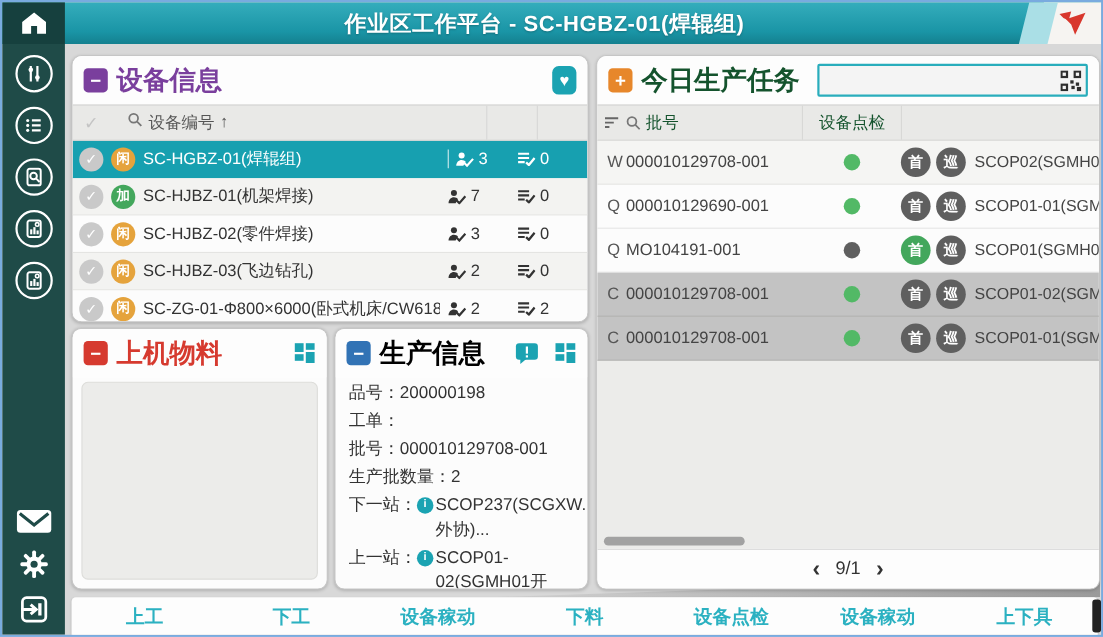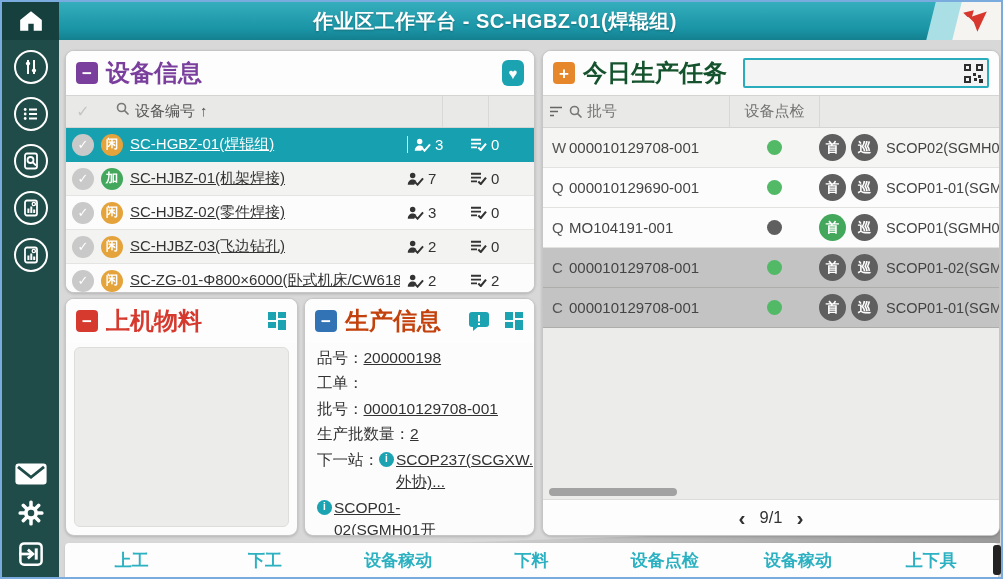--- a/index.html
+++ b/index.html
@@ -31,64 +31,64 @@
   .panel { position:absolute; background:#fcfcfc; border:1px solid #c6c6c6; border-radius:9px;
            box-shadow:0 1px 3px rgba(0,0,0,.18); overflow:hidden; display:flex; flex-direction:column; z-index:1; }
   .p-head { height:44px; flex:0 0 44px; display:flex; align-items:center; padding:0 10px; gap:8px; background:#fdfdfd; }
   .sq-icon { width:22px; height:22px; border-radius:4px; color:#fff; display:flex; align-items:center; justify-content:center;
              font-size:17px; font-weight:bold; line-height:1; flex:0 0 22px; }
   .p-title { font-size:24px; font-weight:bold; white-space:nowrap; }
   .spacer { flex:1; }
 
   .c-purple { color:#7a3f9d; } .bg-purple { background:#7a3f9d; }
   .c-red    { color:#d63a2f; } .bg-red    { background:#d63a2f; }
-  .c-blue   { color:#c2410c; } .bg-blue   { background:#3273b5; }
+  .c-blue   { color:#000000; } .bg-blue   { background:#3273b5; }
   .c-orange { color:#14532d; } .bg-orange { background:#e7872b; }
 
   
   #equipment-panel { left:6px; top:10px; width:470px; height:243px; }
   .eq-colhead { height:33px; flex:0 0 33px; background:#e9e9e7; border-top:1px solid #d4d4d2; border-bottom:1px solid #d4d4d2;
                 display:grid; grid-template-columns:34px 1fr 46px 46px; align-items:center; font-size:15px; color:#555; }
   .eq-colhead .hdr-chk { text-align:center; color:#c4c4c4; font-weight:bold; font-size:16px; }
   .eq-colhead .hdr-label { display:flex; align-items:flex-start; gap:5px; padding-left:16px; cursor:pointer; }
   .eq-colhead .hdr-empty { border-left:1px solid #d8d8d6; height:100%; }
   .eq-list { flex:1; overflow:hidden; }
   .eq-row { height:34px; display:flex; align-items:center; gap:7px; padding:0 8px 0 6px;
             border-bottom:1px solid #e4e4e2; font-size:15px; color:#333; cursor:pointer; background:#fcfcfc; }
   .eq-row:nth-child(even) { background:#f3f3f1; }
   .eq-row.selected { background:#17a0b0; color:#fff; border-color:#17a0b0; }
   .chk { width:22px; height:22px; border-radius:50%; background:#c9c9c9; color:#fff; font-size:13px; font-weight:bold;
          display:flex; align-items:center; justify-content:center; flex:0 0 22px; cursor:pointer; }
   .state { width:22px; height:22px; border-radius:50%; color:#fff; font-size:12.5px; font-weight:bold;
            display:flex; align-items:center; justify-content:center; flex:0 0 22px; }
-  .eq-name { flex:1; white-space:nowrap; overflow:hidden;text-decoration:underline; }
+  .eq-name { flex:1; white-space:nowrap; overflow:hidden; }
   .eq-metric { display:flex; align-items:center; gap:4px; font-size:15px; flex:0 0 56px; }
   .eq-row.selected .eq-metric.first { border-left:1px solid rgba(255,255,255,.8); padding-left:6px; }
 
   
   #material-panel { left:6px; top:258px; width:233px; height:238px; }
   .mat-body { flex:1; margin:4px 8px 8px 8px; background:#ececea; border:1px solid #ddddda; border-radius:6px; }
 
   
   #production-panel { left:245px; top:258px; width:231px; height:238px; }
   .prod-body { flex:1; padding:4px 4px 0 12px; overflow:hidden; }
   .pf-row { display:flex; font-size:15.5px; color:#333; line-height:1.45; margin-bottom:3px; }
   .pf-label { white-space:nowrap; }
-  .pf-val { white-space:pre-line; flex:1;text-decoration:underline; }
+  .pf-val { white-space:pre-line; flex:1; }
   .info-dot { display:inline-flex; width:15px; height:15px; border-radius:50%; background:#1ba3b2; color:#fff;
               font-size:10px; font-weight:bold; align-items:center; justify-content:center; margin-right:2px;
               vertical-align:-2px; flex:0 0 15px; margin-top:3px; }
 
   
   #task-panel { left:483px; top:10px; width:458px; height:486px; }
   .task-search { flex:1; height:30px; margin-left:8px; border:2px solid #29adbc; background:#f4f4f4; border-radius:2px;
                  display:flex; align-items:center; padding:0 4px; }
   .task-search input { flex:1; border:none; outline:none; background:transparent; font-size:14px; height:100%; }
   .t-colhead { height:33px; flex:0 0 33px; background:#e9e9e7; border-top:1px solid #d4d4d2; border-bottom:1px solid #d4d4d2;
-               display:grid; grid-template-columns:26px 160px 90px 64px 1fr; align-items:center; font-size:15px; color:#737373; }
+               display:grid; grid-template-columns:26px 160px 90px 64px 1fr; align-items:center; font-size:15px; color:#14532d; }
   .t-colhead .hc { display:flex; align-items:center; gap:4px; height:100%; }
   .t-colhead .sep { border-left:1px solid #d8d8d6; }
   .t-rows { flex:0 0 auto; }
   .t-row { display:grid; grid-template-columns:26px 160px 90px 64px 1fr; align-items:center; height:40px;
            border-bottom:1px solid #e2e2e0; font-size:15px; color:#444; background:#fcfcfc; cursor:pointer; }
   .t-row.shade { background:#f5f5f3; }
   .t-row.gray  { background:#c3c3c3; border-color:#adadab; }
   .t-row .flag { padding-left:9px; color:#555; }
   .t-row .batch { white-space:nowrap; overflow:hidden; }
   .dotcell { display:flex; justify-content:center; }
@@ -398,20 +398,21 @@
           <span class="pf-label">生产批数量：</span>
           <span class="pf-val">2</span>
         </div>
         <div class="pf-row">
           <span class="pf-label">下一站：</span>
           <span class="info-dot">i</span>
           <span class="pf-val">SCOP237(SCGXW.
 外协)...</span>
         </div>
         <div class="pf-row">
+          <span class="pf-label">上一站：</span>
           <span class="info-dot">i</span>
           <span class="pf-val">SCOP01-
 02(SGMH01开</span>
         </div>
       </div>
     </div>
 
     <div class="panel" id="task-panel">
       <div class="p-head">
         <span class="sq-icon bg-orange">+</span>

